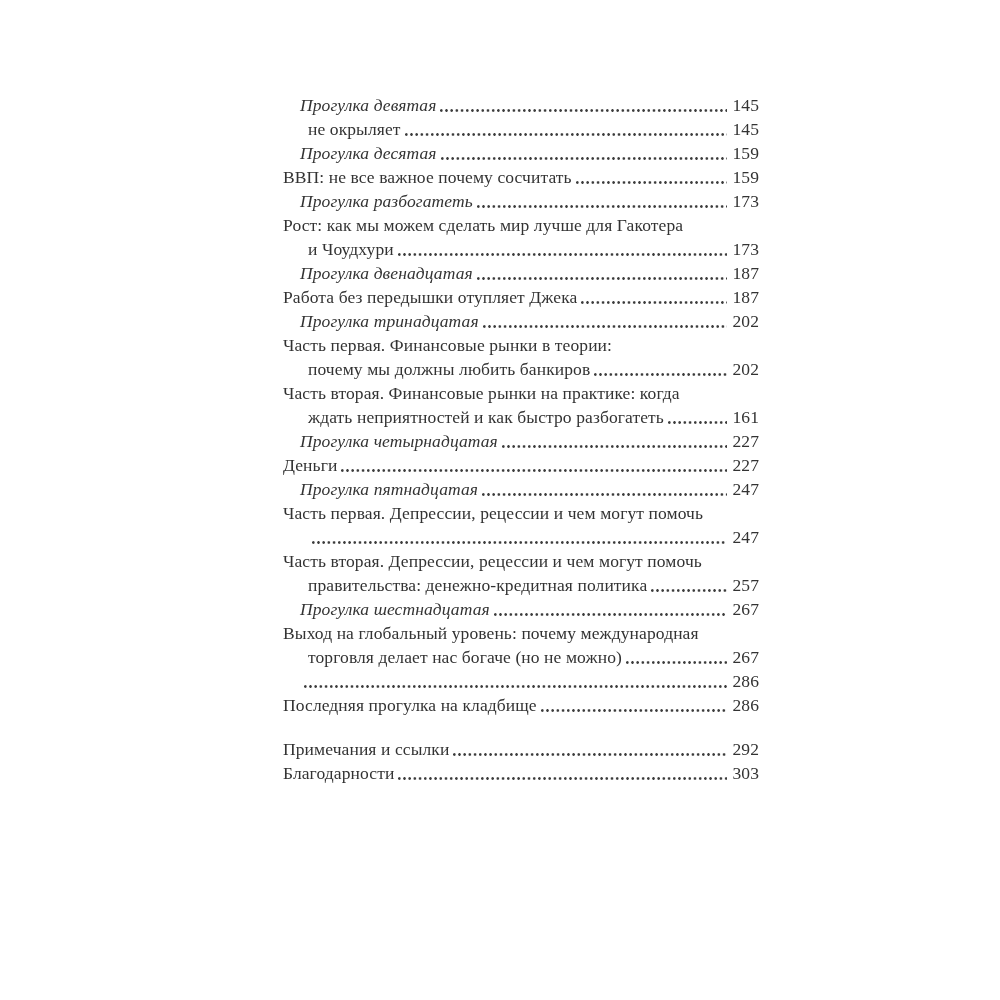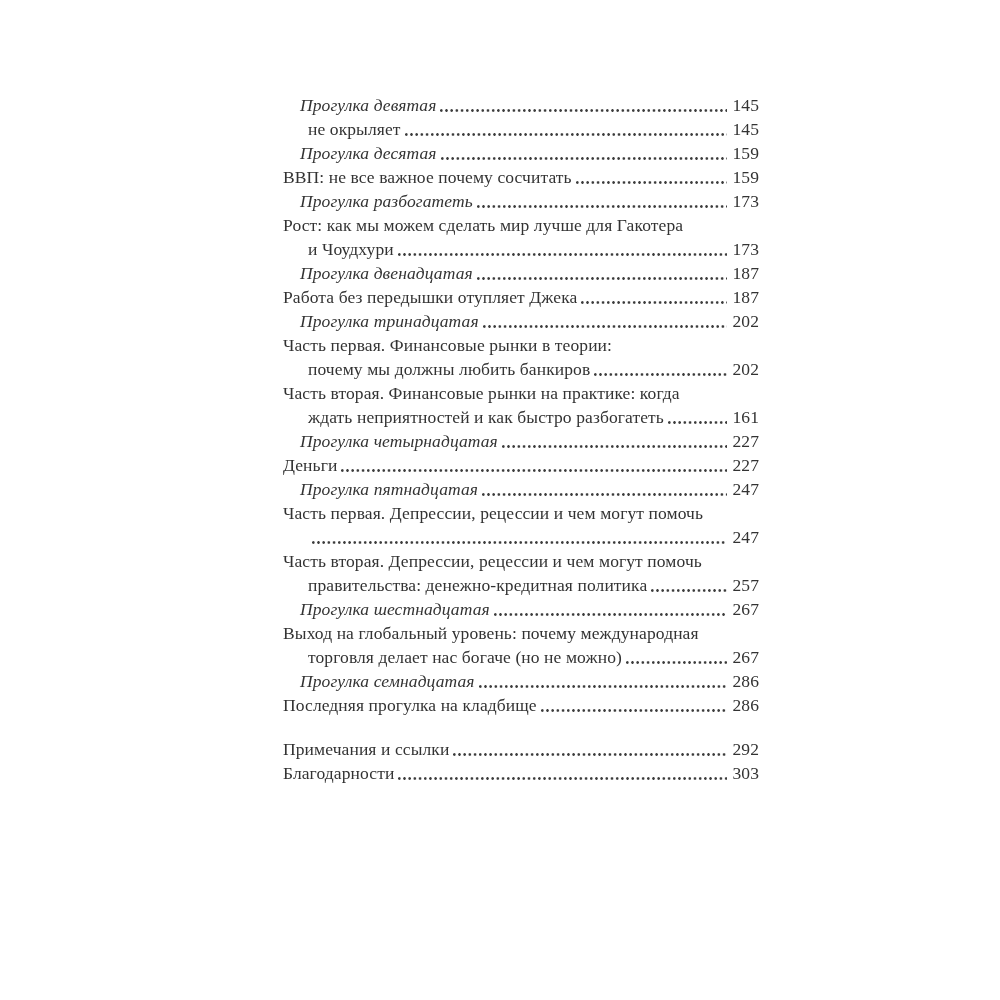--- a/index.html
+++ b/index.html
@@ -184,21 +184,20 @@
 
   </div>
 
   <div class="row i2">
     <span class="t">торговля делает нас богаче (но не можно)</span>
     <span class="leader"></span>
     <span class="p">267</span>
   </div>
 
   <div class="row i0 italic">
-    <span class="t">Прогулка семнадцатая</span>
     <span class="leader"></span>
     <span class="p">286</span>
   </div>
 
   <div class="row i1">
     <span class="t">Последняя прогулка на кладбище</span>
     <span class="leader"></span>
     <span class="p">286</span>
   </div>
 

